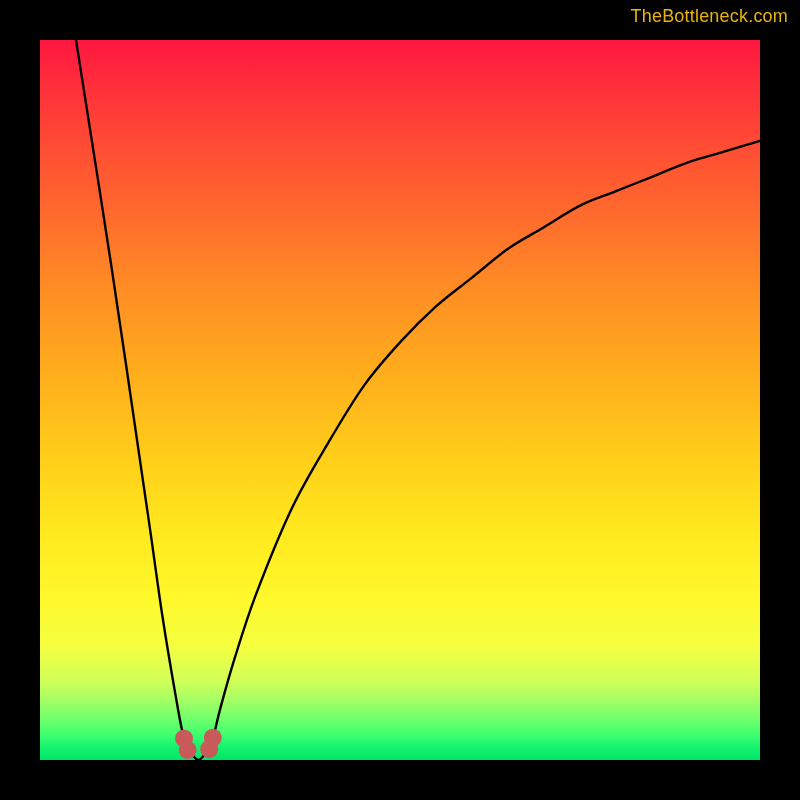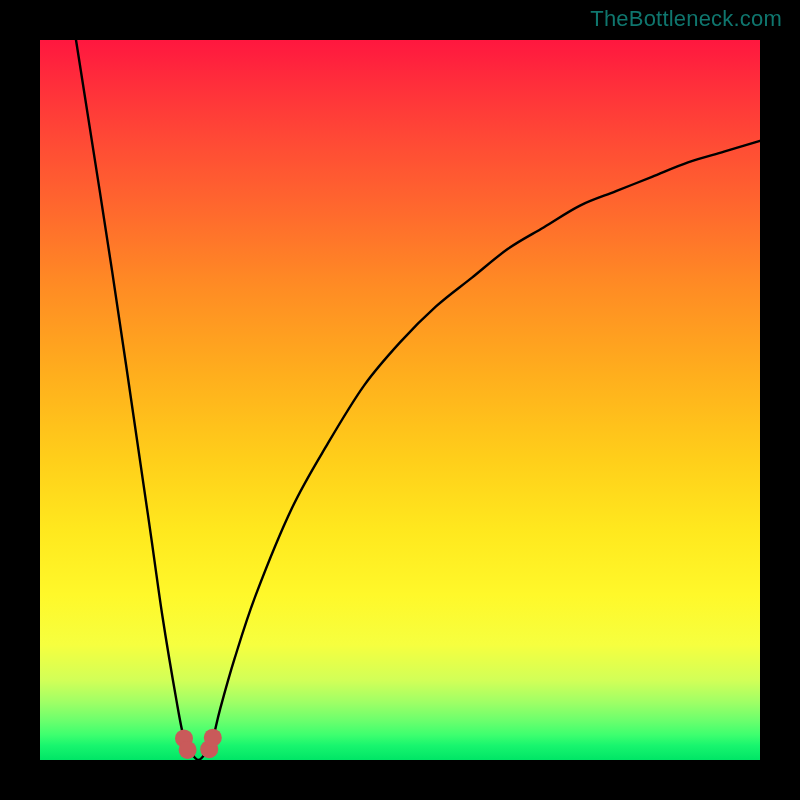--- a/index.html
+++ b/index.html
@@ -56,23 +56,23 @@
     position: absolute;
     left: 0;
     top: 0;
     width: 720px;
     height: 720px;
     overflow: visible;
   }
   .watermark {
     position: absolute;
     top: 6px;
-    right: 18px;
-    color: #0f766e;
-    font-size: 22px;
+    right: 12px;
+    color: #eab308;
+    font-size: 18px;
     letter-spacing: 0.2px;
     user-select: none;
   }
 </style>
 </head>
 <body>
 
 <div class="frame">
 
   <div class="plot-area">

